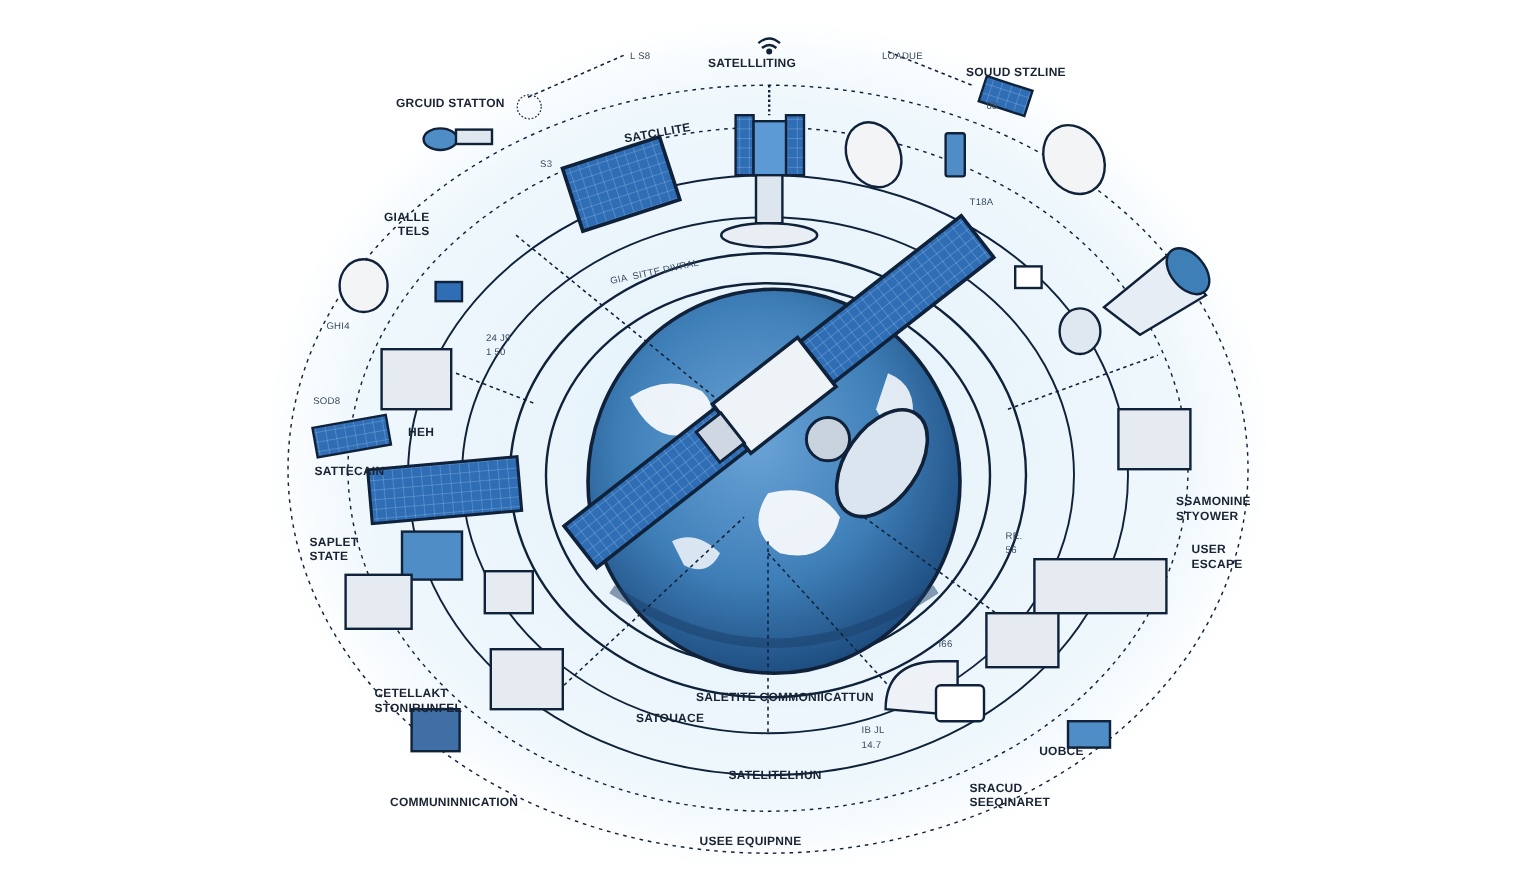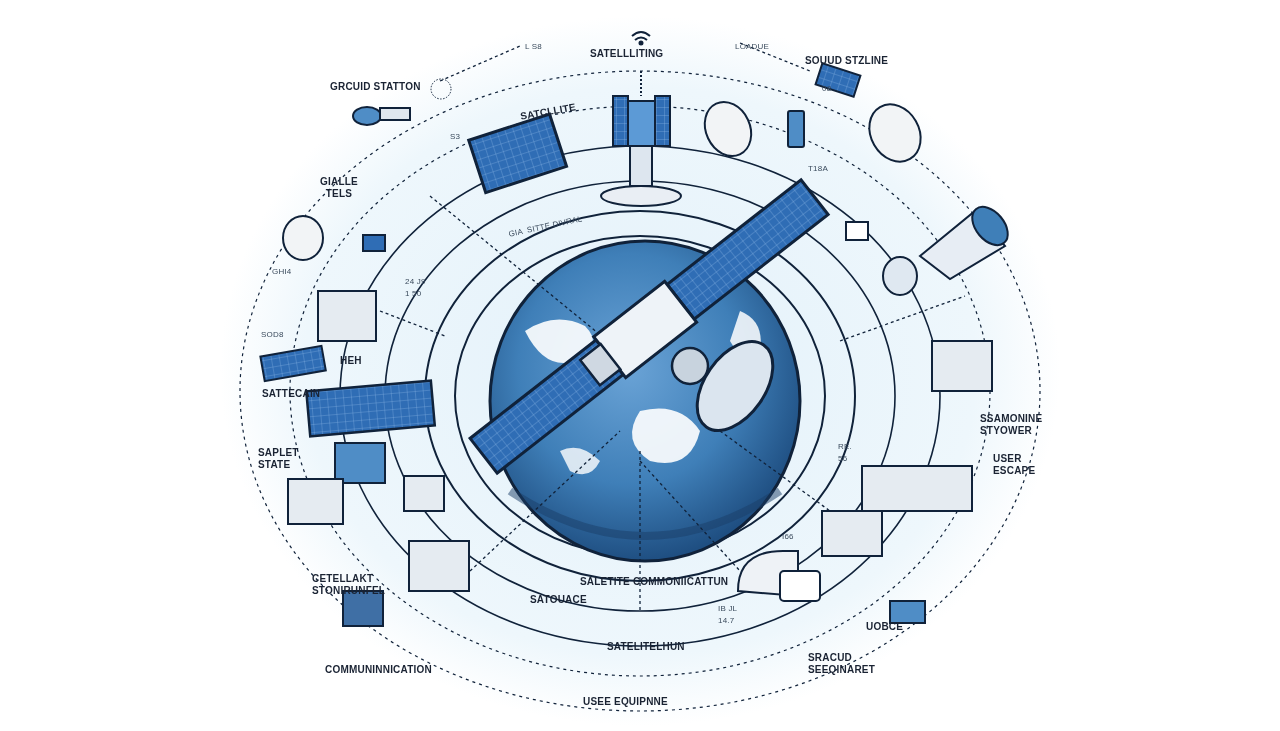--- a/index.html
+++ b/index.html
@@ -133,21 +133,21 @@
   
   <div class="lbl" style="left:590px;top:37px">SATELLLITING</div>
   <div class="lbl small" style="left:525px;top:30px">L S8</div>
   <div class="lbl small" style="left:735px;top:30px">LOADUE</div>
   <div class="lbl" style="left:805px;top:44px">SOUUD STZLINE</div>
   <div class="lbl" style="left:330px;top:70px">GRCUID STATTON</div>
   <div class="lbl" style="left:520px;top:95px;transform:rotate(-10deg)">SATCLLITE</div>
   <div class="lbl small" style="left:822px;top:72px">08</div>
   <div class="lbl small" style="left:450px;top:120px">S3</div>
   <div class="lbl small" style="left:808px;top:152px">T18A</div>
-  <div class="lbl" style="left:320px;top:165px;text-align:center">GIALLE
+  <div class="lbl" style="left:320px;top:165px;text-align:right">GIALLE
 TELS</div>
   <div class="lbl small" style="left:508px;top:210px;transform:rotate(-12deg)">GIA  SITTE DIVRAL</div>
   <div class="lbl small" style="left:272px;top:255px">GHI4</div>
   <div class="lbl small" style="left:405px;top:265px">24 J9
 1 50</div>
   <div class="lbl small" style="left:261px;top:318px">SOD8</div>
   <div class="lbl" style="left:340px;top:344px">HEH</div>
   <div class="lbl" style="left:262px;top:377px">SATTECAIN</div>
   <div class="lbl" style="left:980px;top:402px">SSAMONINE
 STYOWER</div>

